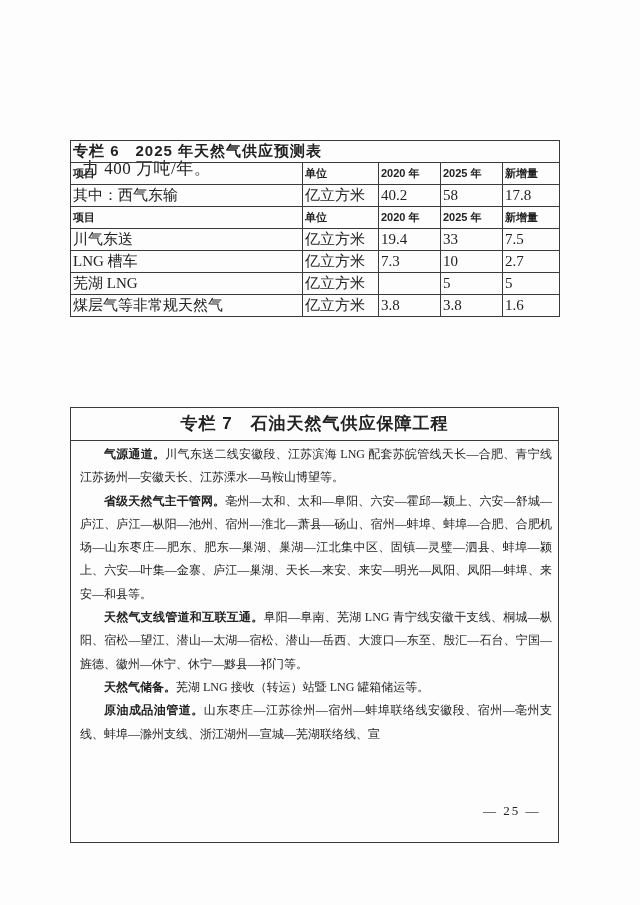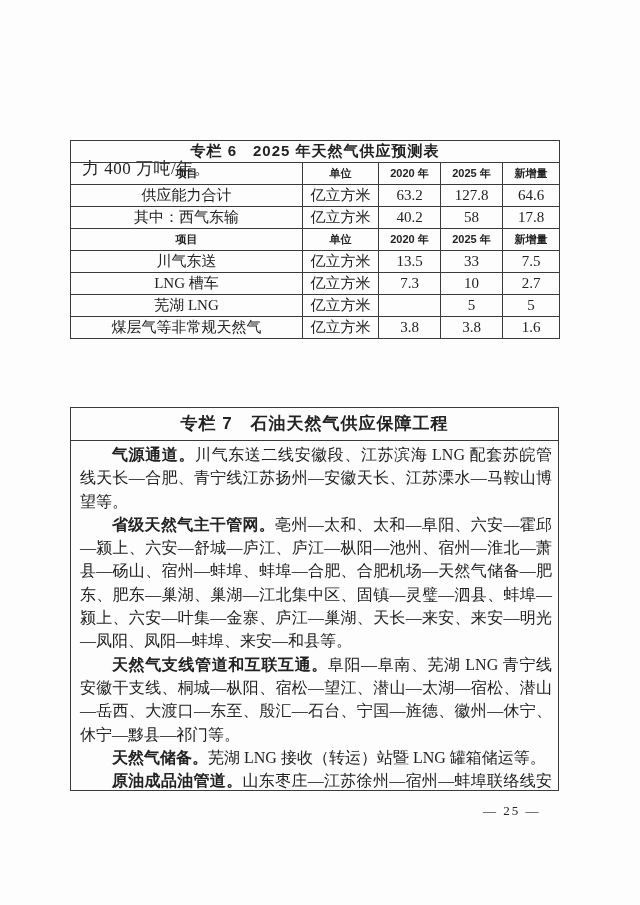--- a/index.html
+++ b/index.html
@@ -24,21 +24,20 @@
   table.box-table{
     position:absolute;
     left:70px;top:140px;
     width:489px;
     border-collapse:collapse;
     table-layout:fixed;
   }
   table.box-table td{
     border:1px solid #3a3a3a;
     font-size:15px;
-    text-align:center;
     vertical-align:middle;
     height:21px;
     padding:0 2px;
     overflow:hidden;
     white-space:nowrap;
   }
   td.t-title{
     height:31px;
     font-family:"Liberation Sans",sans-serif;
     font-weight:bold;
@@ -52,38 +51,38 @@
   }
   td.c-item{
     text-align:left;
     padding-left:7px;
   }
   td.c-unit{font-size:14px;}
   
   .box7{
     position:absolute;
     left:70px;top:407px;
-    width:489px;height:384px;
+    width:489px;height:436px;
     border:1px solid #3a3a3a;
     box-sizing:border-box;
     overflow:hidden;
   }
   .box7-title{
     height:32px;
     line-height:32px;
     text-align:center;
     font-family:"Liberation Sans",sans-serif;
     font-weight:bold;
     font-size:17px;
     letter-spacing:1px;
     border-bottom:1px solid #3a3a3a;
   }
   .box7-body{
     padding:2px 6px 0 9px;
-    font-size:16px;
+    font-size:12px;
     line-height:23.3px;
     text-align:justify;
   }
   .box7-body p{
     margin:0;
     text-indent:2em;
   }
   .p-lead{font-weight:bold;}
   
   .page-number{
@@ -114,44 +113,37 @@
         <td class="t-title" colspan="5">专栏 6　2025 年天然气供应预测表</td>
       </tr>
       <tr class="t-head">
         <td>项目</td>
         <td>单位</td>
         <td>2020 年</td>
         <td>2025 年</td>
         <td>新增量</td>
       </tr>
       <tr>
-        <td class="c-item">供应能力合计</td>
-        <td class="c-unit">亿立方米</td>
-        <td>63.2</td>
-        <td>127.8</td>
-        <td>64.6</td>
-      </tr>
-      <tr>
         <td class="c-item">其中：西气东输</td>
         <td class="c-unit">亿立方米</td>
         <td>40.2</td>
         <td>58</td>
         <td>17.8</td>
       </tr>
       <tr class="t-head">
         <td>项目</td>
         <td>单位</td>
         <td>2020 年</td>
         <td>2025 年</td>
         <td>新增量</td>
       </tr>
       <tr>
         <td class="c-item">川气东送</td>
         <td class="c-unit">亿立方米</td>
-        <td>13.5</td>
+        <td>19.4</td>
         <td>33</td>
         <td>7.5</td>
       </tr>
       <tr>
         <td class="c-item">LNG 槽车</td>
         <td class="c-unit">亿立方米</td>
         <td>7.3</td>
         <td>10</td>
         <td>2.7</td>
       </tr>
@@ -169,21 +161,21 @@
         <td>3.8</td>
         <td>1.6</td>
       </tr>
     </tbody>
   </table>
 
   <div class="box7">
     <div class="box7-title">专栏 7　石油天然气供应保障工程</div>
     <div class="box7-body">
       <p><span class="p-lead">气源通道。</span><span>川气东送二线安徽段、江苏滨海 LNG 配套苏皖管线天长—合肥、青宁线江苏扬州—安徽天长、江苏溧水—马鞍山博望等。</span></p>
-      <p><span class="p-lead">省级天然气主干管网。</span><span>亳州—太和、太和—阜阳、六安—霍邱—颍上、六安—舒城—庐江、庐江—枞阳—池州、宿州—淮北—萧县—砀山、宿州—蚌埠、蚌埠—合肥、合肥机场—天然气储备—肥东、肥东—巢湖、巢湖—江北集中区、固镇—灵璧—泗县、蚌埠—颍上、六安—叶集—金寨、庐江—巢湖、天长—来安、来安—明光—凤阳、凤阳—蚌埠、来安—和县等。</span></p>
+      <p><span class="p-lead">省级天然气主干管网。</span><span>亳州—太和、太和—阜阳、六安—霍邱—颍上、六安—舒城—庐江、庐江—枞阳—池州、宿州—淮北—萧县—砀山、宿州—蚌埠、蚌埠—合肥、合肥机场—山东枣庄—肥东、肥东—巢湖、巢湖—江北集中区、固镇—灵璧—泗县、蚌埠—颍上、六安—叶集—金寨、庐江—巢湖、天长—来安、来安—明光—凤阳、凤阳—蚌埠、来安—和县等。</span></p>
       <p><span class="p-lead">天然气支线管道和互联互通。</span><span>阜阳—阜南、芜湖 LNG 青宁线安徽干支线、桐城—枞阳、宿松—望江、潜山—太湖—宿松、潜山—岳西、大渡口—东至、殷汇—石台、宁国—旌德、徽州—休宁、休宁—黟县—祁门等。</span></p>
       <p><span class="p-lead">天然气储备。</span><span>芜湖 LNG 接收（转运）站暨 LNG 罐箱储运等。</span></p>
       <p><span class="p-lead">原油成品油管道。</span><span>山东枣庄—江苏徐州—宿州—蚌埠联络线安徽段、宿州—亳州支线、蚌埠—滁州支线、浙江湖州—宣城—芜湖联络线、宣</span></p>
     </div>
   </div>
 
   <div class="page-number">— 25 —</div>
 
 </div>
 

